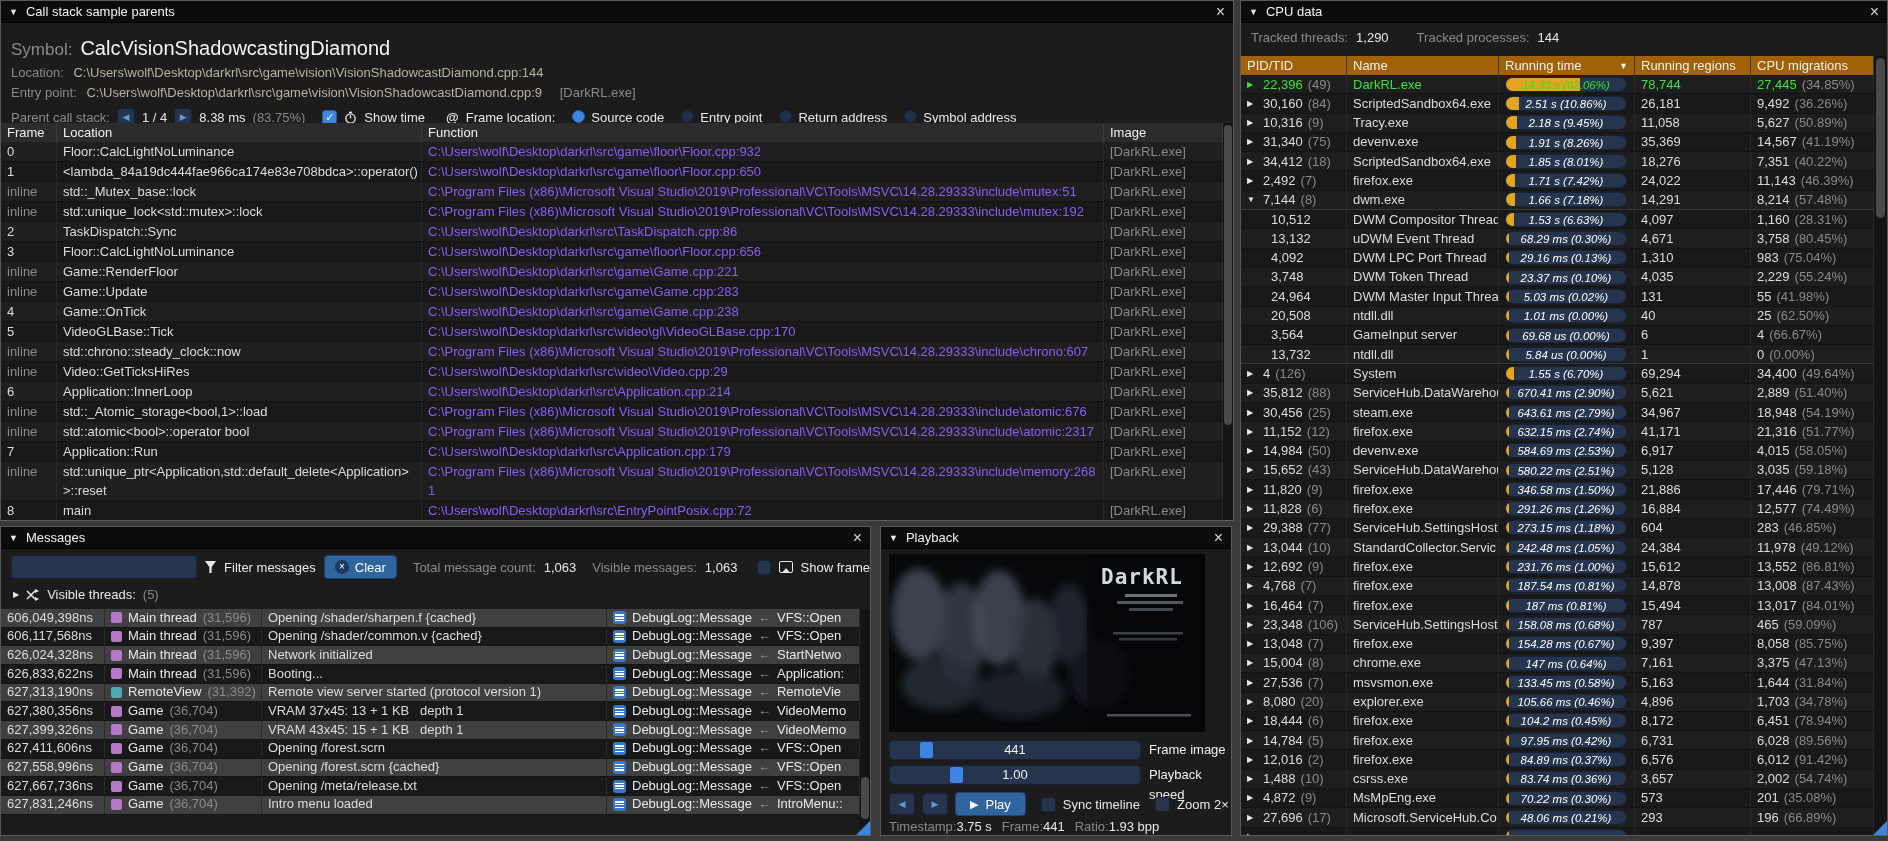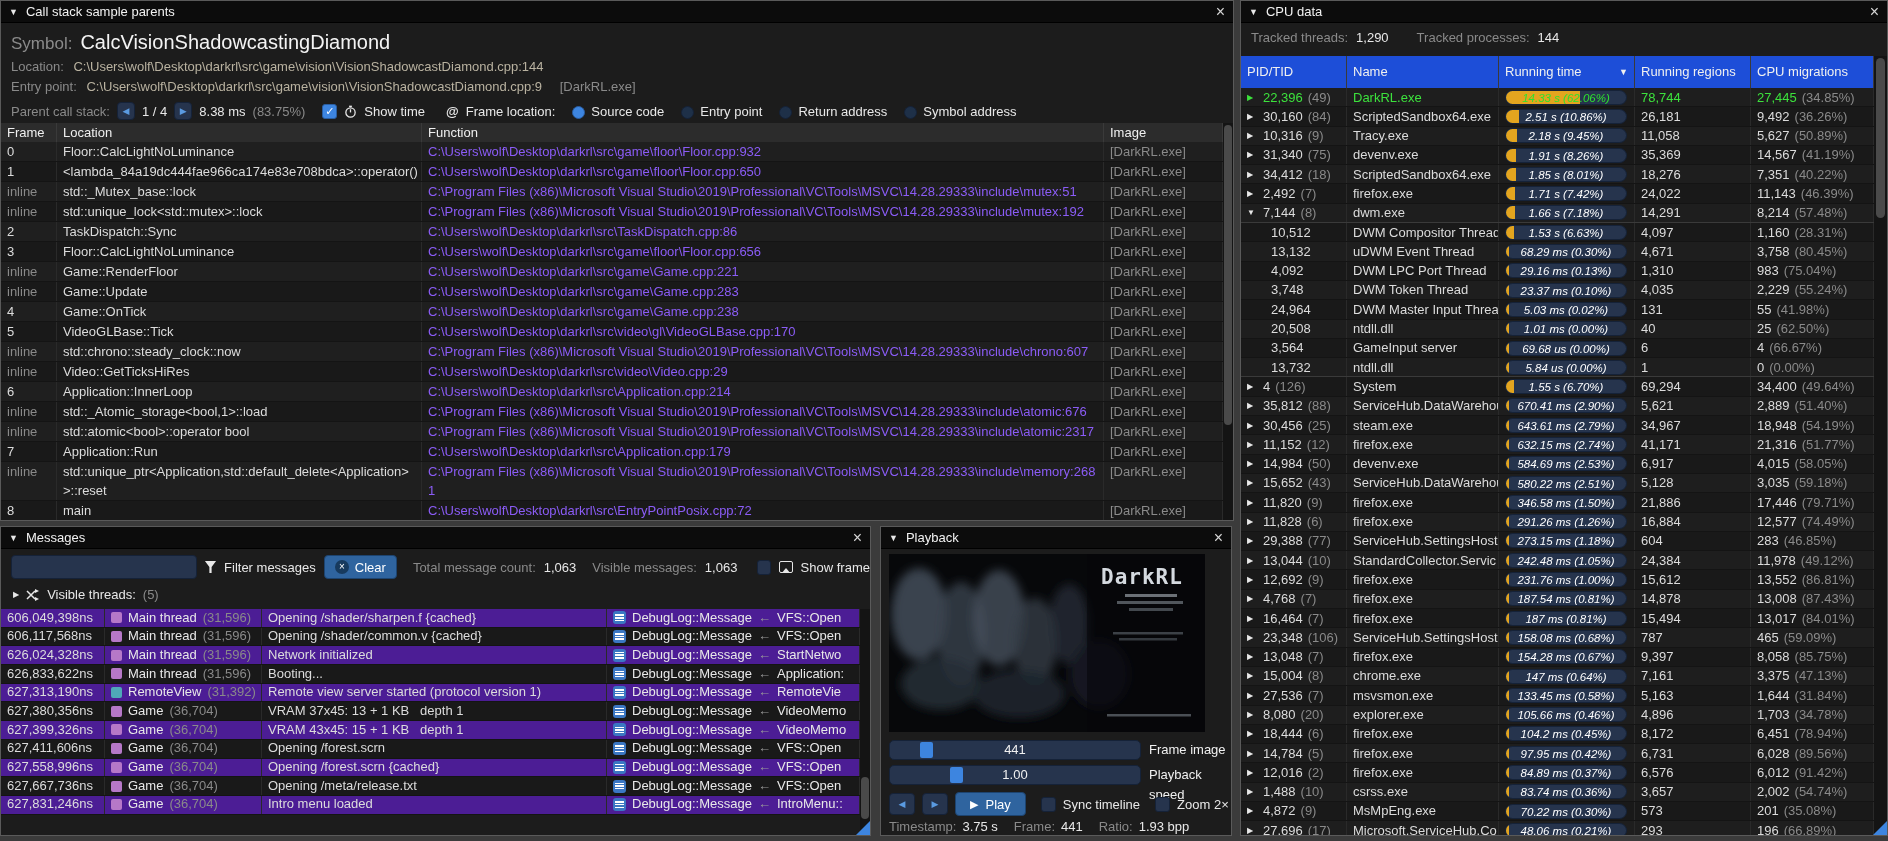--- a/index.html
+++ b/index.html
@@ -11,34 +11,34 @@
   .titlebar .tri { color:#e8e8e8; font-size:9px; cursor:pointer; }
   .titlebar .t  { color:#f2f2f2; font-size:13px; }
   .titlebar .close { margin-left:auto; color:#d8d8d8; font-size:16px; line-height:16px; cursor:pointer; }
 
   .dim { color:#8a8a8a; }
   .white { color:#e8e8e8; }
 
   
   #cs-win { left:0; top:0; width:1234px; height:521px; }
   .cs-head { padding:6px 10px 0 10px; }
-  .sym-line { margin-top:2px; }
+  .sym-line { margin-top:8px; }
   .sym-label { color:#8a8a8a; font-size:17px; }
   .sym-name  { color:#f4f4f4; font-size:20px; margin-left:8px; }
   .loc-line { margin-top:5px; font-size:13px; }
   .loc-line .lbl { color:#8a8a8a; }
   .loc-line .val { color:#b9b2a0; margin-left:6px; }
   .loc-line .img { color:#8a8a8a; margin-left:14px; }
   .pcs-row { display:flex; align-items:center; gap:7px; margin:8px 0 6px 0; font-size:13px; }
   .navbtn { width:18px; height:18px; background:#26344d; border:1px solid #152238; border-radius:4px; color:#5a9ae0; font-size:9px; display:flex; align-items:center; justify-content:center; cursor:pointer; }
   .checkbox { width:15px; height:15px; border-radius:3px; background:#26344d; border:1px solid #152238; color:#fff; font-size:11px; line-height:13px; text-align:center; cursor:pointer; }
   .checkbox.on { background:#3d85e0; border-color:#2a5da0; }
   .radio { width:13px; height:13px; border-radius:50%; background:#1e3048; border:1px solid #152238; cursor:pointer; }
   .radio.sel { background:#3d85e0; border-color:#2a5da0; }
-  .ritem { display:flex; align-items:flex-end; gap:6px; margin-left:10px; }
+  .ritem { display:flex; align-items:flex-start; gap:6px; margin-left:10px; }
   .clock { width:13px; height:13px; }
   .at { color:#e8e8e8; font-weight:bold; margin-left:14px; }
 
   .cs-table { position:absolute; left:0; top:122px; right:10px; bottom:0; }
   .cs-hdr, .cs-row { display:grid; grid-template-columns:56px 365px 682px 1fr; }
   .cs-hdr { background:#2c2c2c; height:19px; line-height:19px; color:#f0f0f0; }
   .cs-hdr > div { padding:0 6px; border-right:1px solid #3a3a3a; overflow:hidden; white-space:nowrap; }
   .cs-row { min-height:19px; background:#1f1f1f; border-bottom:1px solid #141414; }
   .cs-row.alt { background:#191919; }
   .cs-row > div { padding:0 6px; line-height:19px; border-right:1px solid #2a2a2a; overflow:hidden; white-space:nowrap; }
@@ -55,21 +55,21 @@
   .funnel { width:12px; height:12px; background:#e8e8e8; clip-path:polygon(0 0,100% 0,60% 50%,60% 100%,40% 100%,40% 50%); }
   .btn { display:flex; align-items:center; gap:6px; background:#2f649f; border:1px solid #1d4470; border-radius:4px; height:24px; padding:0 10px; color:#fff; cursor:pointer; }
   .xcirc { width:14px; height:14px; border-radius:50%; background:#173a5e; color:#fff; font-size:10px; line-height:14px; text-align:center; }
   .pic-icon { width:14px; height:12px; border:1px solid #e8e8e8; border-radius:2px; position:relative; overflow:hidden; }
   .pic-icon::after { content:""; position:absolute; left:1px; bottom:-2px; width:0; height:0; border-left:5px solid transparent; border-right:5px solid transparent; border-bottom:6px solid #e8e8e8; }
   .threads-row { display:flex; align-items:center; gap:7px; padding:3px 0 4px 12px; }
   .msg-table { position:absolute; left:0; top:82px; right:10px; bottom:0; }
   .msg-hdr, .msg-row { display:grid; grid-template-columns:104px 157px 345px 1fr; }
   .msg-hdr { background:#2c2c2c; height:19px; line-height:19px; color:#f0f0f0; }
   .msg-hdr > div { padding:0 6px; border-right:1px solid #3a3a3a; }
-  .msg-row { height:18.7px; background:#4c1d95; border-bottom:1px solid #141414; }
+  .msg-row { height:18.7px; background:#404040; border-bottom:1px solid #141414; }
   .msg-row.alt { background:#191919; }
   .msg-row > div { padding:0 6px; line-height:18.7px; border-right:1px solid #2a2a2a; overflow:hidden; white-space:nowrap; display:flex; align-items:center; gap:6px; }
   .chip { width:11px; height:11px; border-radius:2px; flex:0 0 auto; }
   .mono-msg { white-space:pre; }
   .cs-chip { width:13px; height:13px; border-radius:3px; background:#3b77c3; flex:0 0 auto; display:flex; flex-direction:column; justify-content:space-evenly; padding:2px; }
   .cs-chip i { display:block; height:1.5px; background:#fff; }
   .arrow-l { color:#9a9a9a; }
   .grip { position:absolute; right:0; bottom:0; width:0; height:0; border-left:14px solid transparent; border-bottom:14px solid #3d85e0; cursor:pointer; }
   .msg-vscroll { position:absolute; right:0; top:82px; bottom:0; width:10px; background:#141414; }
   .msg-vscroll .thumb { position:absolute; left:1px; right:1px; bottom:16px; height:42px; border-radius:4px; background:#4a4a4a; }
@@ -77,28 +77,28 @@
   
   #pb-win { left:880px; top:526px; width:352px; height:310px; }
   .pb-img { position:absolute; left:8px; top:27px; width:316px; height:178px; background:#07080a; }
   .slider { position:absolute; left:8px; width:252px; height:20px; background:#26344d; border:1px solid #152238; border-radius:5px; }
   .slider .val { position:absolute; inset:0; text-align:center; line-height:18px; color:#f0f0f0; }
   .slider .handle { position:absolute; top:1px; width:13px; height:16px; background:#3d85e0; border-radius:2px; cursor:pointer; }
   .sl-label { position:absolute; left:268px; color:#f0f0f0; line-height:20px; }
   .pb-buttons { position:absolute; left:8px; top:265px; display:flex; align-items:center; gap:7px; }
   .stepbtn { width:26px; height:22px; background:#26344d; border:1px solid #152238; border-radius:4px; color:#5a9ae0; font-size:9px; display:flex; align-items:center; justify-content:center; cursor:pointer; }
   .playbtn { display:flex; align-items:center; gap:7px; height:24px; padding:0 14px; background:#2f649f; border:1px solid #1d4470; border-radius:4px; color:#fff; cursor:pointer; }
-  .pb-status { position:absolute; left:8px; top:292px; display:flex; gap:6px; align-items:center; white-space:nowrap; }
+  .pb-status { position:absolute; left:8px; top:292px; display:flex; align-items:center; white-space:nowrap; }
 
   
   #cpu-win { left:1240px; top:0; width:648px; height:836px; }
   .cpu-tracked { display:flex; gap:8px; align-items:center; padding:7px 0 6px 10px; }
   .cpu-table { position:absolute; left:0; top:55px; right:13px; bottom:0; }
   .cpu-hdr, .cpu-row { display:grid; grid-template-columns:106px 152px 136px 116px 1fr; }
-  .cpu-hdr { background:#1d4ed8; height:32px; line-height:20px; color:#f0f0f0; }
+  .cpu-hdr { background:#a16207; height:19px; line-height:20px; color:#f0f0f0; }
   .cpu-hdr > div { padding:0 6px; border-right:1px solid #3a3a3a; overflow:hidden; white-space:nowrap; cursor:pointer; display:flex; align-items:center; }
   .cpu-hdr .sort { margin-left:auto; font-size:9px; }
   .cpu-row { height:19.3px; background:#1e1e1e; border-bottom:1px solid #141414; }
   .cpu-row.alt { background:#191919; }
   .cpu-row > div { padding:0 6px; line-height:19.3px; border-right:1px solid #2a2a2a; overflow:hidden; white-space:nowrap; display:flex; align-items:center; gap:5px; }
   .cpu-row .exp { font-size:8px; width:11px; flex:0 0 auto; cursor:pointer; color:#e8e8e8; }
   .cpu-row.child .c-pid { padding-left:30px; }
   .cpu-row.grp-end { border-bottom:1px solid #3a3a3a; }
   .cpu-row.green, .cpu-row.green .exp { color:#3ce23c; }
   .cpu-row.green .dim { color:#8a8a8a; }

